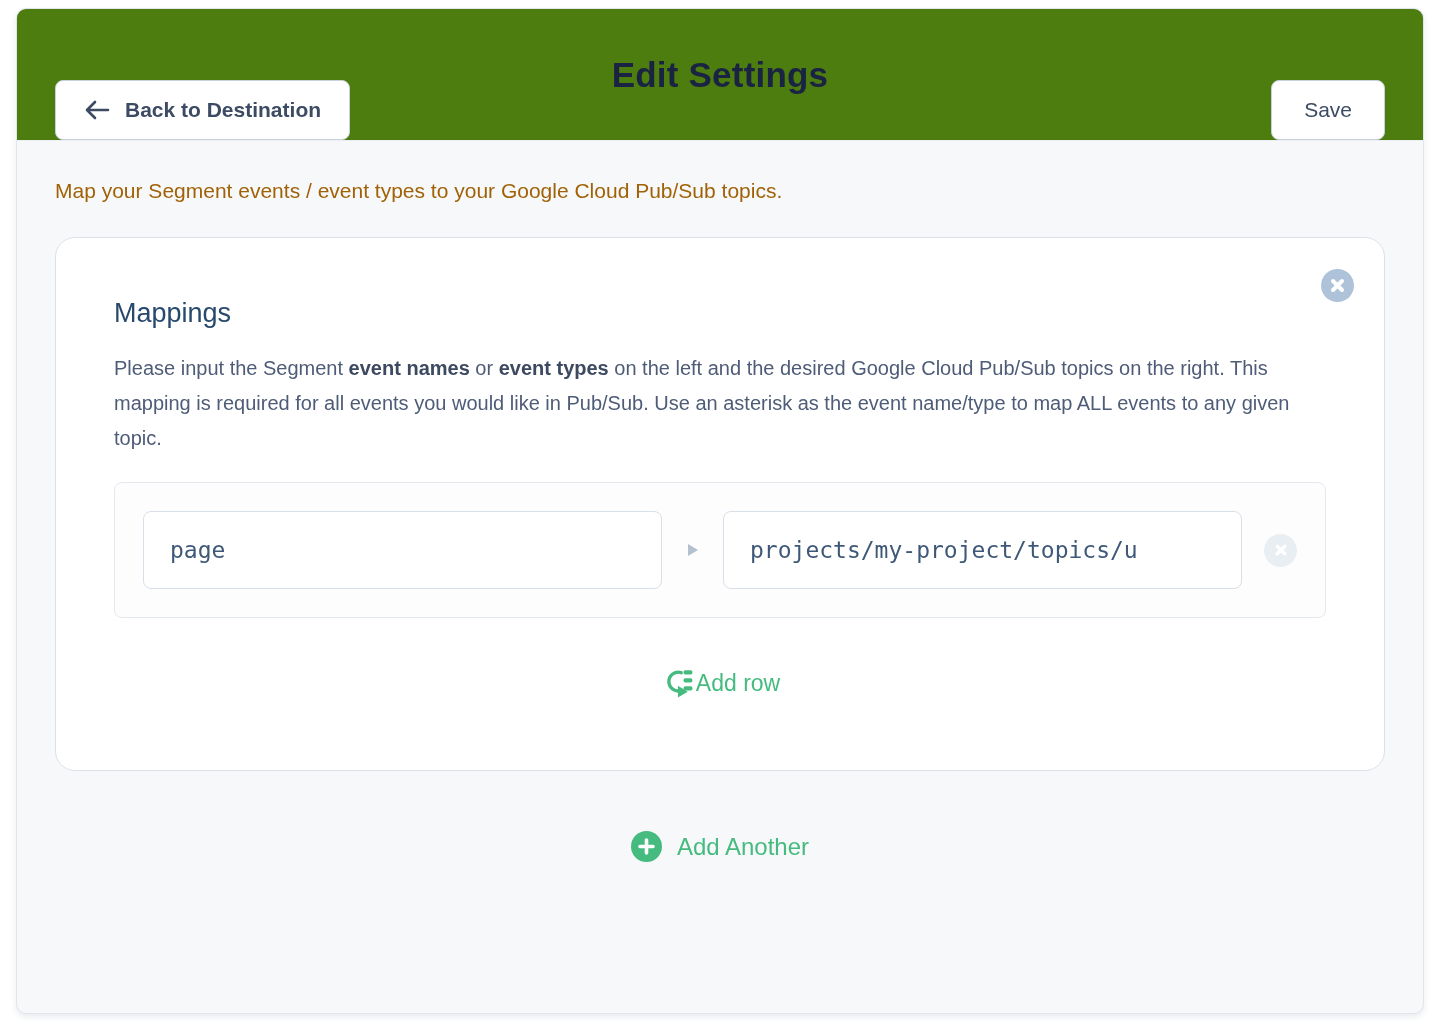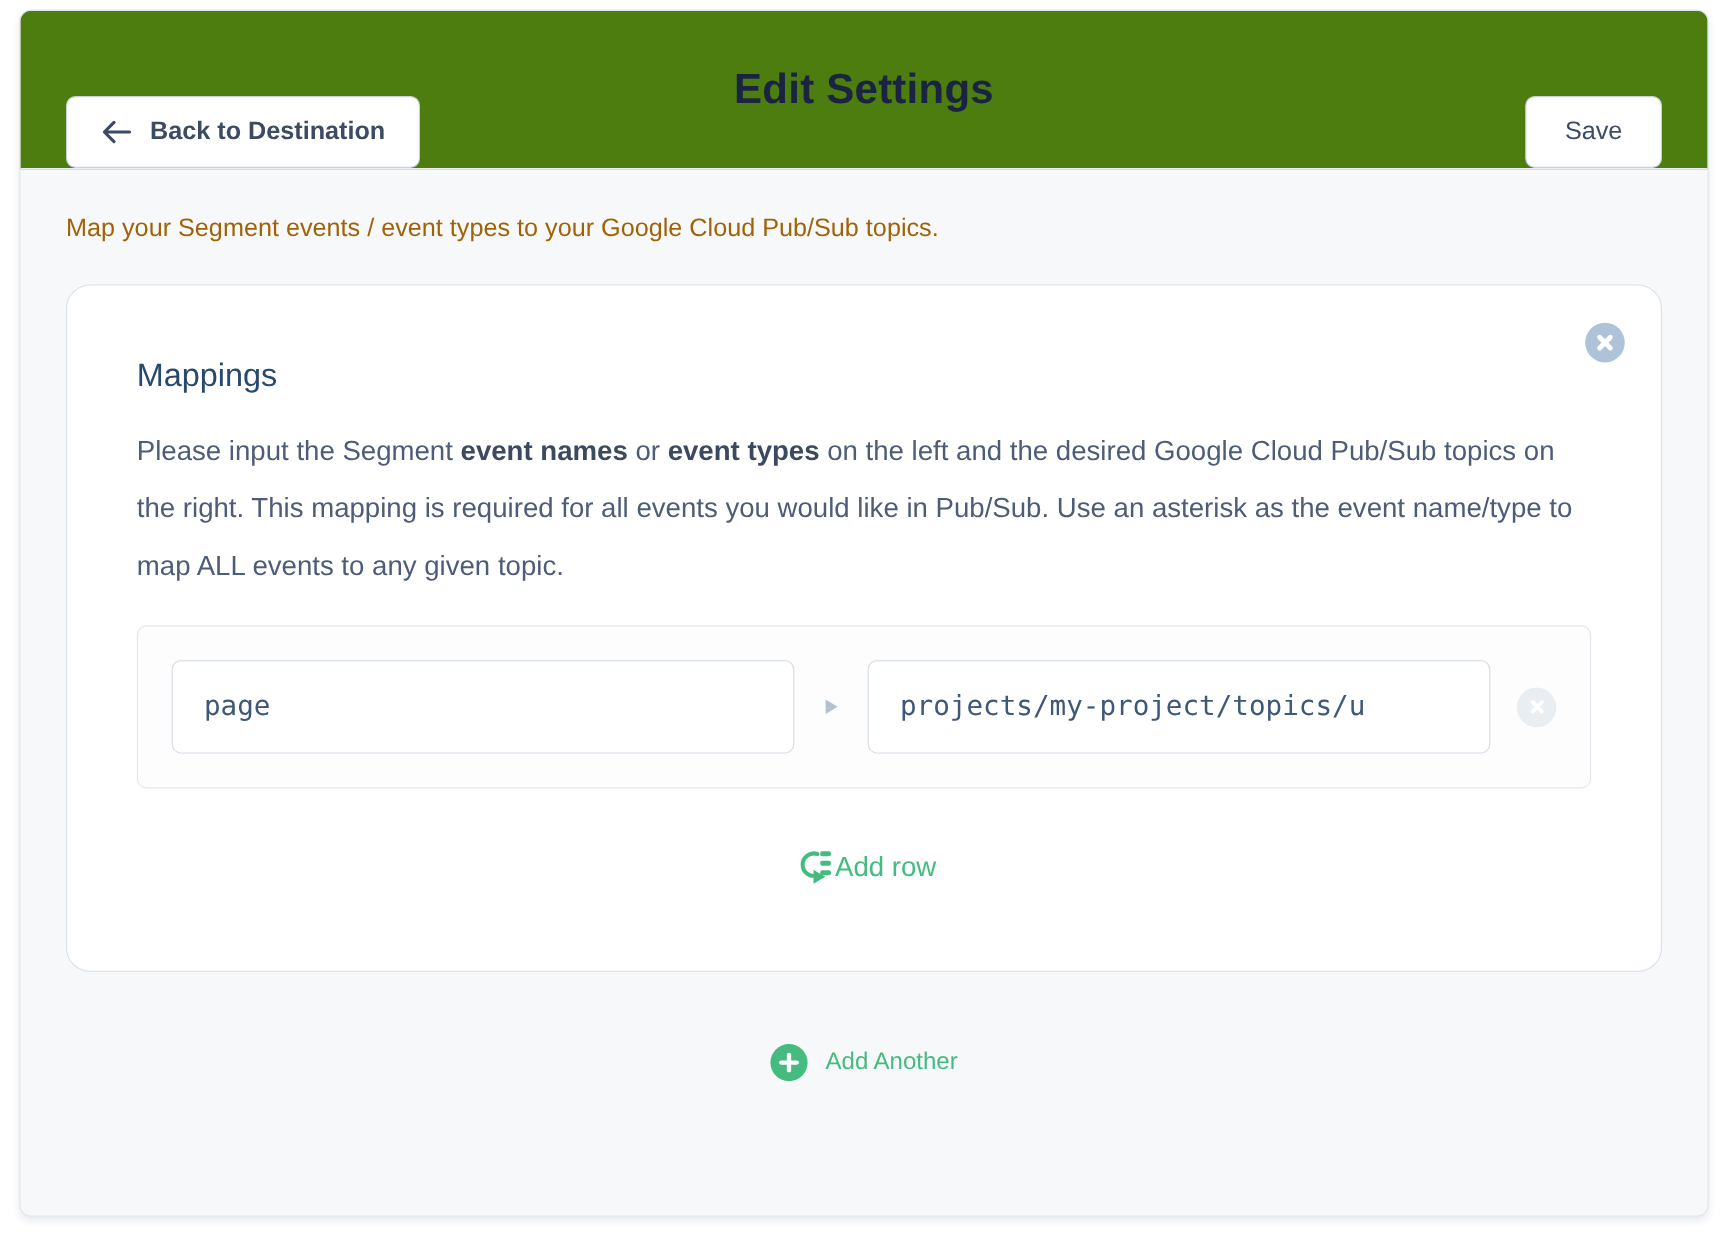--- a/index.html
+++ b/index.html
@@ -47,21 +47,21 @@
     width:33px; height:33px; border-radius:50%;
     background:#aec3d9; border:none; cursor:pointer;
     display:flex; align-items:center; justify-content:center;
   }
   .row-close {
     width:33px; height:33px; border-radius:50%; flex:none;
     background:#e9eef3; border:none; cursor:pointer; margin-left:22px;
     display:flex; align-items:center; justify-content:center;
   }
   .card-title { font-size:27px; font-weight:500; color:#27496d; margin-top:10px; }
-  .card-desc { margin-top:22px; font-size:23px; line-height:48px; color:#4e5c77; }
+  .card-desc { margin-top:22px; font-size:20px; line-height:35px; color:#4e5c77; }
   .card-desc b { color:#3c4960; font-weight:700; }
 
   .map-row {
     margin-top:26px; border:1px solid #e3e8ee; border-radius:8px;
     padding:28px; display:flex; align-items:center; background:#fdfdfe;
   }
   .map-input {
     flex:1; min-width:0; height:78px;
     border:1px solid #d8dfe8; border-radius:8px;
     padding:0 26px; background:#ffffff;
@@ -72,21 +72,21 @@
   .row-arrow { flex:none; margin:0 24px; display:flex; }
 
   .add-row-wrap { margin-top:50px; display:flex; justify-content:center; }
   .link-green {
     display:inline-flex; align-items:center; gap:3px;
     background:none; border:none; cursor:pointer;
     font-family:"Liberation Sans", sans-serif;
     font-size:23px; font-weight:500; color:#45bb7f;
   }
   .add-another-wrap { margin-top:60px; display:flex; justify-content:center; }
-  .add-another-wrap .link-green { font-size:20px; gap:15px; }
+  .add-another-wrap .link-green { font-size:24px; gap:15px; }
   .plus-circle {
     width:31px; height:31px; border-radius:50%; background:#45bb7f;
     display:flex; align-items:center; justify-content:center; flex:none;
   }
 </style>
 </head>
 <body>
 
 <div class="page-card">
 

